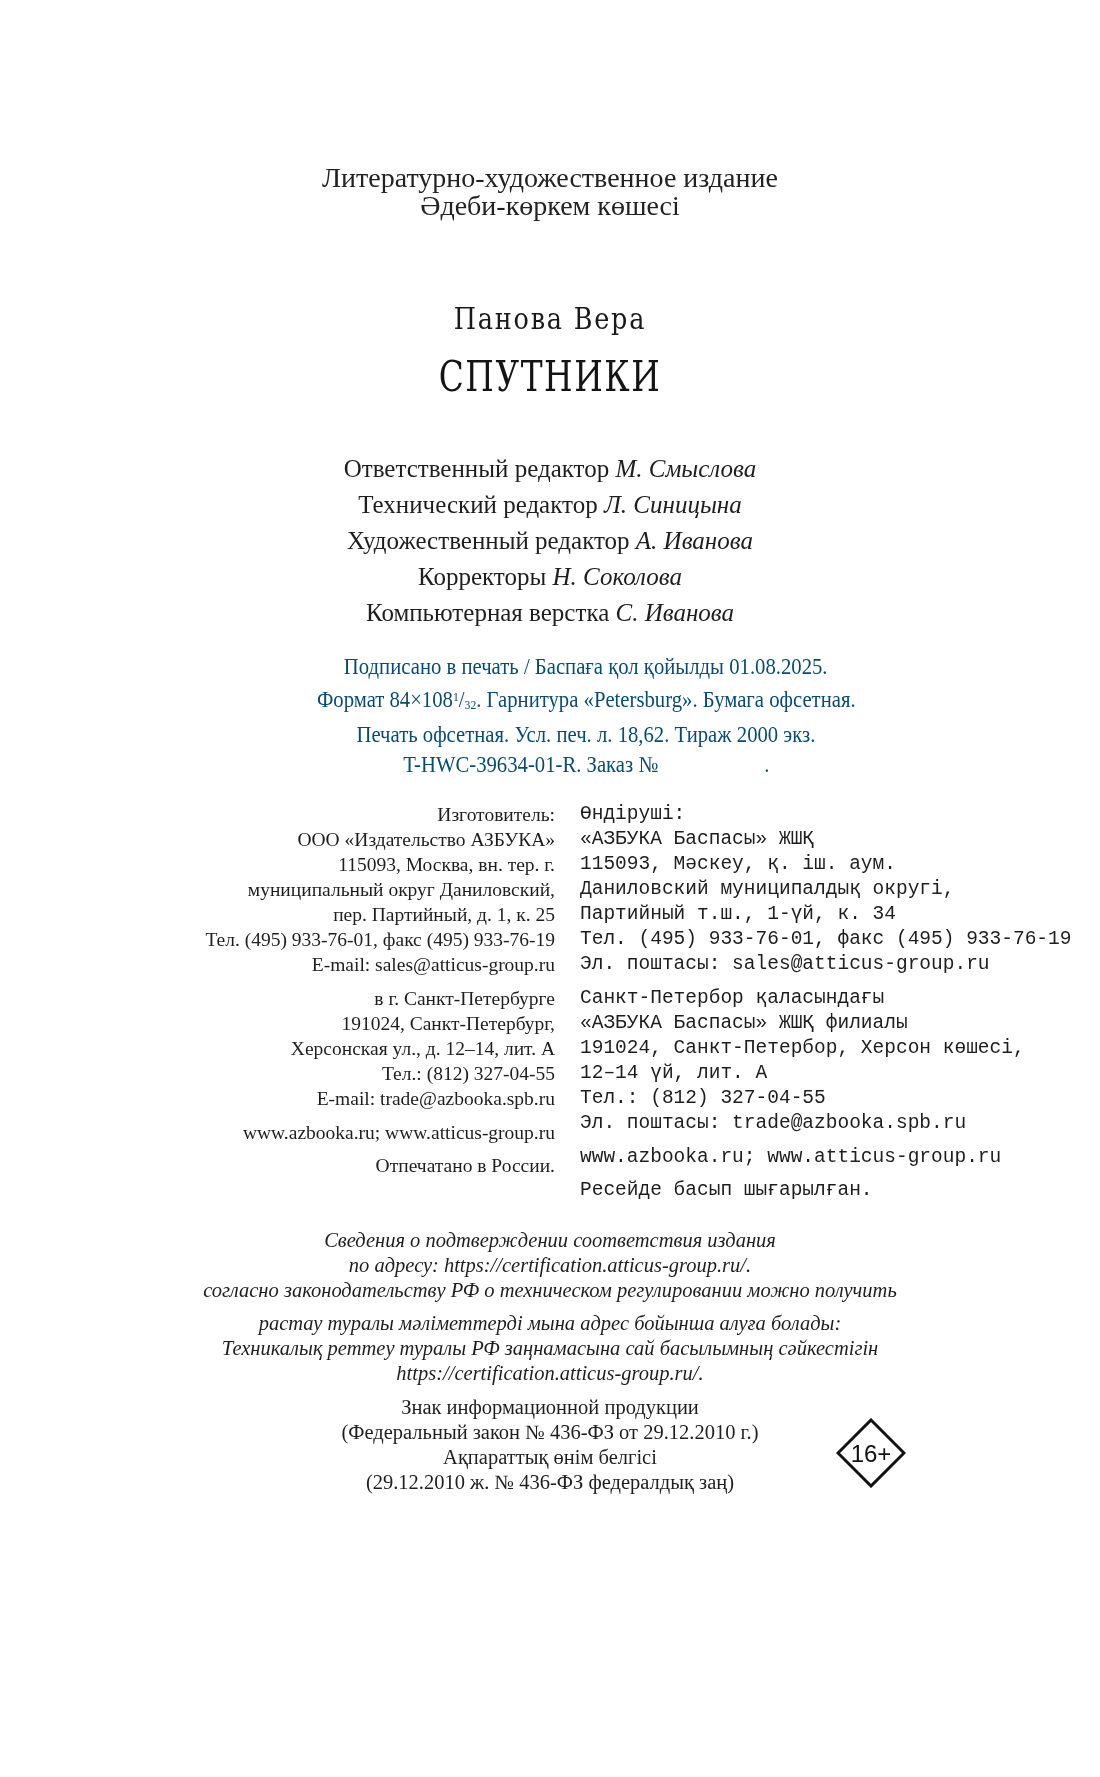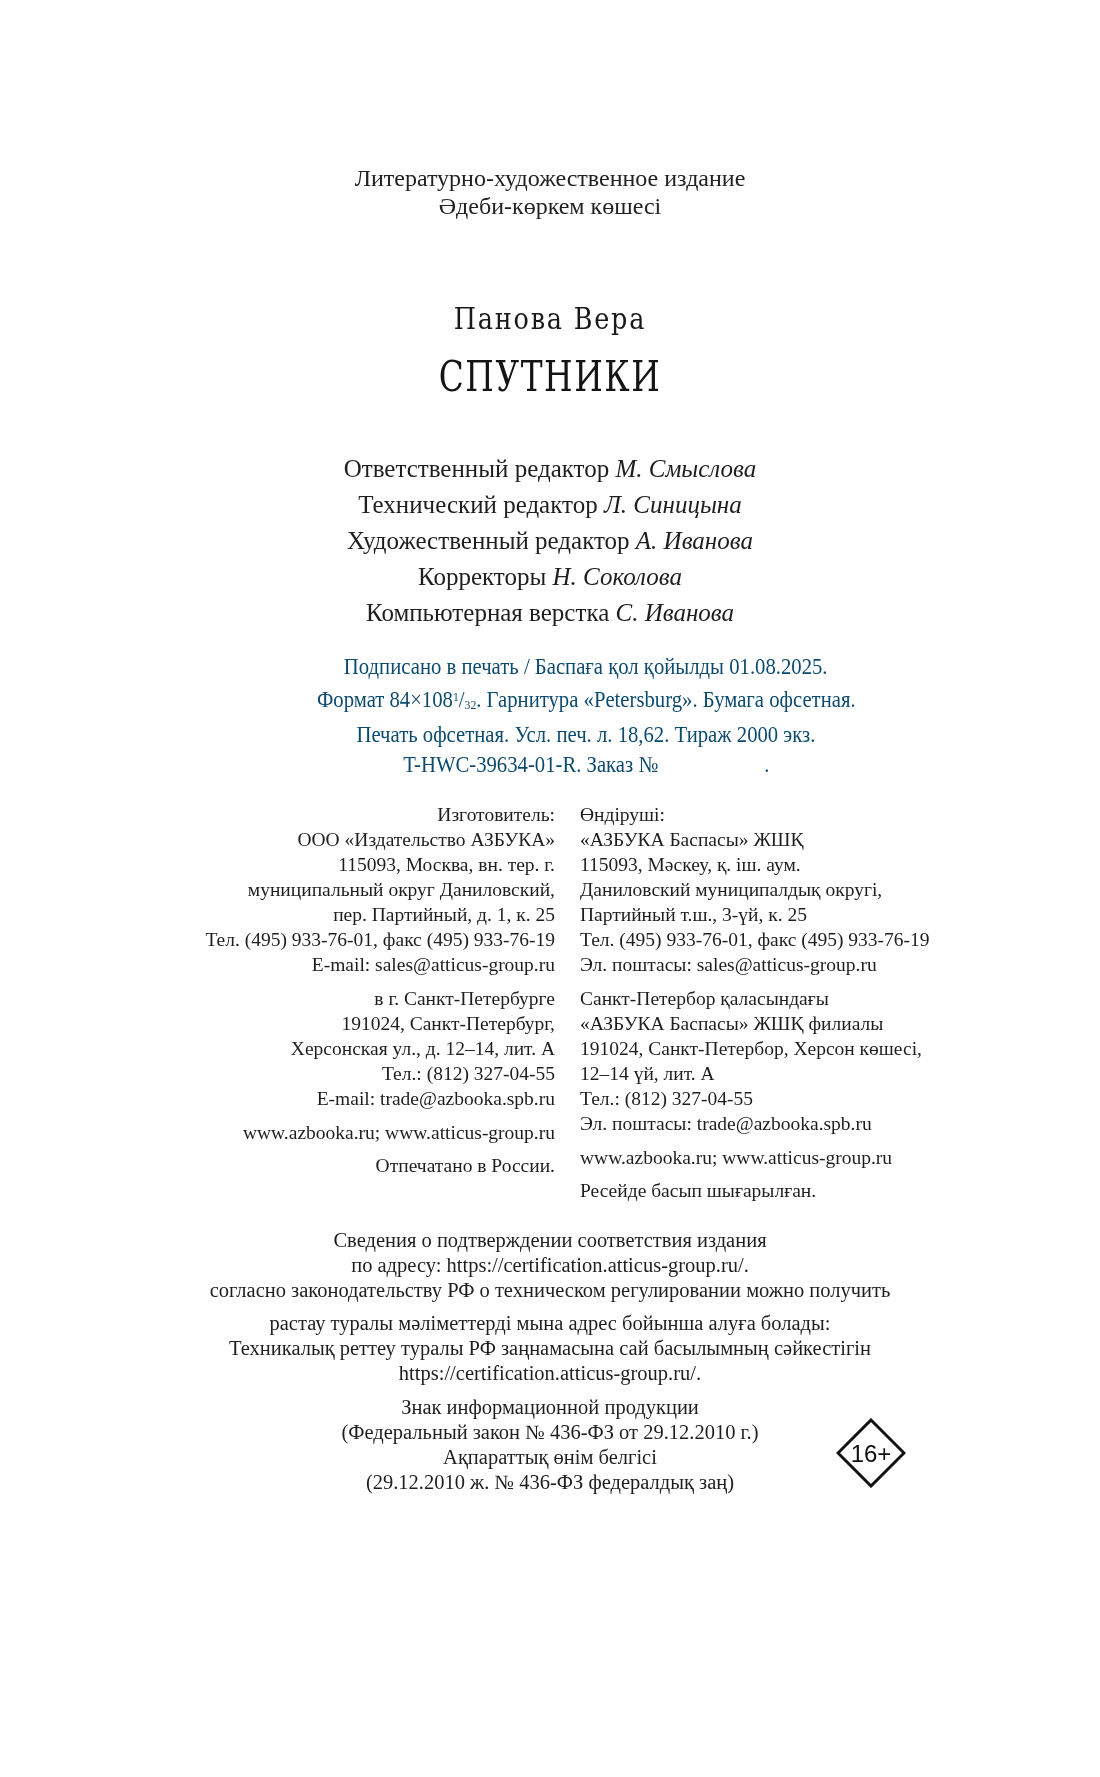--- a/index.html
+++ b/index.html
@@ -25,21 +25,21 @@
     position: absolute;
     left: 0;
     width: 1100px;
     text-align: center;
   }
   .line { display: block; white-space: nowrap; }
 
   
   .edition-type {
     top: 164px;
-    font-size: 24px;
+    font-size: 28px;
     line-height: 28px;
     color: #222;
   }
 
   
   .author {
     top: 302px;
     font-size: 29px;
     line-height: 34px;
     letter-spacing: 2px;
@@ -101,32 +101,33 @@
     position: absolute;
     top: 0;
   }
   .col-left {
     right: 545px;
     text-align: right;
   }
   .col-right {
     left: 580px;
     text-align: left;
+    font-family: Liberation Mono, monospace;
   }
   .col .group { margin-bottom: 9px; }
   .col .group.tight { margin-bottom: 8px; }
 
   
   .cert {
     top: 1228px;
     font-size: 20.5px;
     line-height: 25px;
     color: #1e1e1e;
   }
-  .cert .para { margin-bottom: 8px; }
+  .cert .para { margin-bottom: 8px; font-style: italic; }
 
   
   .sign-text {
     top: 1395px;
     font-size: 20.5px;
     line-height: 25px;
     color: #1e1e1e;
   }
   .age-badge {
     position: absolute;
@@ -218,21 +219,21 @@
         <span class="line">Отпечатано в России.</span>
       </div>
     </div>
 
     <div class="col col-right">
       <div class="group">
         <span class="line">Өндіруші:</span>
         <span class="line">«АЗБУКА Баспасы» ЖШҚ</span>
         <span class="line">115093, Мәскеу, қ. іш. аум.</span>
         <span class="line">Даниловский муниципалдық округі,</span>
-        <span class="line">Партийный т.ш., 3-үй, к. 25</span>
+        <span class="line">Партийный т.ш., 1-үй, к. 34</span>
         <span class="line">Тел. (495) 933-76-01, факс (495) 933-76-19</span>
         <span class="line">Эл. поштасы: sales@atticus-group.ru</span>
       </div>
       <div class="group">
         <span class="line">Санкт-Петербор қаласындағы</span>
         <span class="line">«АЗБУКА Баспасы» ЖШҚ филиалы</span>
         <span class="line">191024, Санкт-Петербор, Херсон көшесі,</span>
         <span class="line">12–14 үй, лит. А</span>
         <span class="line">Тел.: (812) 327-04-55</span>
         <span class="line">Эл. поштасы: trade@azbooka.spb.ru</span>

